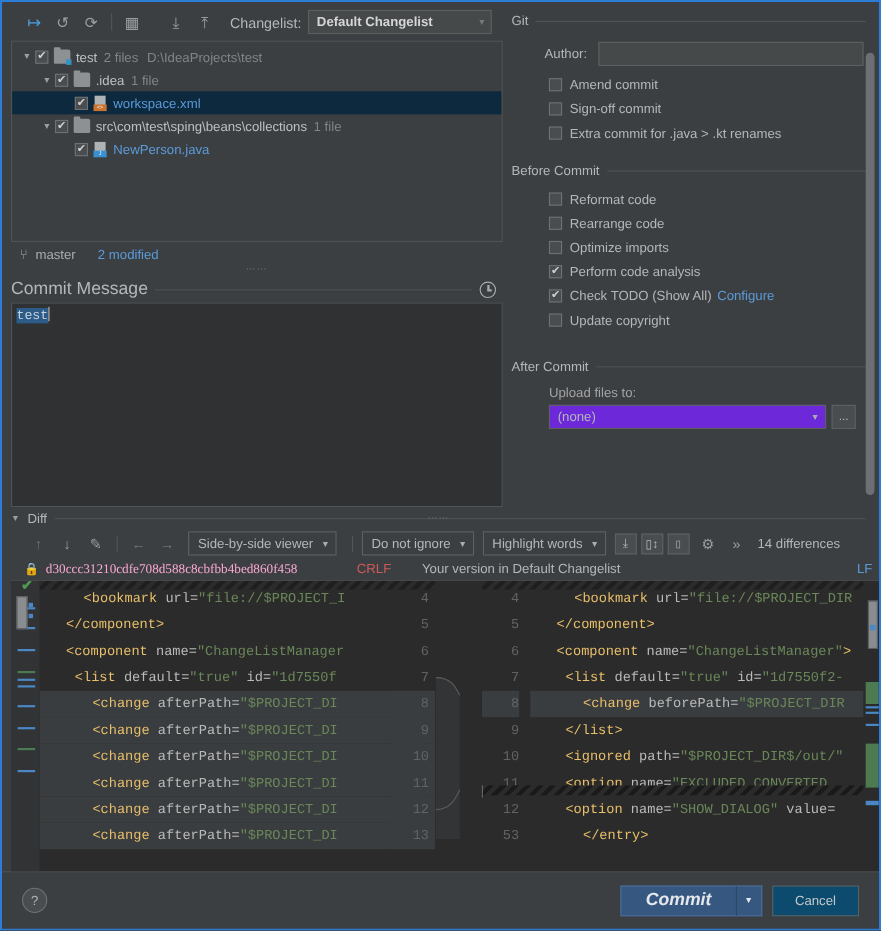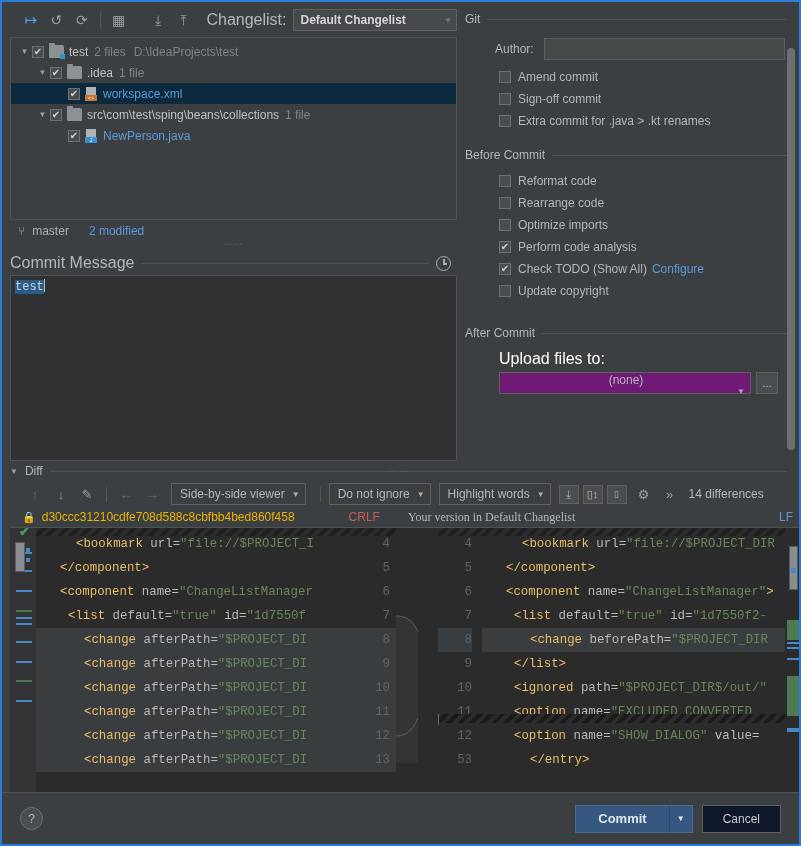--- a/index.html
+++ b/index.html
@@ -42,21 +42,21 @@
   .upper { display:flex; flex:0 0 459px; min-height:0; }
 
   
   .left-col { width: 455px; display:flex; flex-direction:column; padding: 4px 0 0 8px;}
   .toolbar { height:28px; display:flex; align-items:center; gap:0px; padding-left:8px;}
   .tbtn {
     width:26px;height:24px;display:flex;align-items:center;justify-content:center;
     cursor:pointer; color:#9a9da1; font-size:14px;
   }
   .tsep { width:1px;height:16px;background:#555;margin:0 5px;}
-  .cl-label { margin-left:10px; margin-right:6px; color:#b4b7ba; font-size:16px;}
+  .cl-label { margin-left:10px; margin-right:6px; color:#b4b7ba; font-size:13px;}
   .cl-combo {
     width:167px;height:22px;background:#45494a;border:1px solid #5e6060;
     display:flex;align-items:center;padding:0 4px 0 7px;
     font-weight:bold;color:#d6d6d6;font-size:12px;cursor:pointer;
   }
   .cl-combo .arrow { margin-left:auto; color:#777a7c; font-size:8px;}
 
   .tree {
     flex:1; margin-top:3px; background:#3c3f41; border:1px solid #4f5355;
     overflow:hidden; min-height:0; padding-top:3px;
@@ -111,25 +111,25 @@
   .grp-head .t { color:#b4b7ba; font-size:12px;}
   .grp-head .rule { flex:1; height:1px; background:#4f5355; margin-right:12px;}
   .field-row { display:flex; align-items:center; margin:10px 0 6px 30px;}
   .field-row label { color:#b4b7ba; font-size:12px; margin-right:10px;}
   .txtinput { width:241px;height:22px;background:#45494a;border:1px solid #5e6060;}
   .ck-row { display:flex; align-items:center; height:22px; margin-left:34px; cursor:pointer;}
   .ck { width:12px;height:12px;border:1px solid #6e7174;background:#4a4d4f;margin-right:7px;
         display:inline-flex;align-items:center;justify-content:center;color:#cfd2d4;font-size:10px;line-height:1;flex:0 0 12px;}
   .ck-row span.lb { color:#b4b7ba; font-size:12px;}
   .ck-row a.cfg { color:#5b9ad8; margin-left:5px; text-decoration:none; font-size:12px;}
-  .sub-label { margin:8px 0 4px 34px; color:#ffffff; font-size:16px;}
+  .sub-label { margin:8px 0 4px 34px; color:#a3a3a3; font-size:12px;}
   .combo-row { display:flex; align-items:center; margin-left:34px; gap:5px;}
   .combo {
-    width:252px;height:22px;background:#701a75;border:1px solid #5e6060;
-    display:flex;align-items:center;padding:0 5px 0 7px;color:#b4b7ba;font-size:12px;cursor:pointer;flex-direction:column;
+    width:252px;height:22px;background:#6d28d9;border:1px solid #5e6060;
+    display:flex;align-items:center;padding:0 5px 0 7px;color:#b4b7ba;font-size:12px;cursor:pointer;
   }
   .combo .arrow{ margin-left:auto;color:#a9adb0;font-size:8px;}
   .dotsbtn{ width:22px;height:22px;background:#4a4d4f;border:1px solid #5e6060;
      display:flex;align-items:center;justify-content:center;color:#b4b7ba;font-size:11px;cursor:pointer;}
   .vscroll { position:absolute; right:4px; top:46px; width:8px; height:402px; background:#6d7073; border-radius:4px;}
 
   
   .diff-sec { flex:1; display:flex; flex-direction:column; min-height:0; padding-left:8px;}
   .diff-head { height:20px; display:flex; align-items:center; gap:7px; padding-right:12px; position:relative;}
   .diff-head .tw { color:#9a9da1; font-size:8px;}
@@ -145,23 +145,23 @@
     height:22px;background:#3c3f41;border:1px solid #5e6060;display:flex;align-items:center;
     padding:0 5px 0 8px;color:#b4b7ba;font-size:12px;cursor:pointer;margin-right:8px;
   }
   .dcombo .arrow{ margin-left:7px;color:#a9adb0;font-size:8px;}
   .iconbox{ width:20px;height:19px;border:1px solid #5e6060;background:#4a4d4f;display:flex;
      align-items:center;justify-content:center;margin-right:4px;color:#b4b7ba;font-size:11px;cursor:pointer;}
   .diffcount{ margin-left:6px;color:#b4b7ba;font-size:12px;}
 
   .diff-info { height:20px;display:flex;align-items:center;padding-left:12px;font-size:12px;}
   .lockico{ color:#b4b7ba;margin-right:6px;font-size:11px;}
-  .sha { color:#eab308; font-family:Liberation Sans, sans-serif;}
+  .sha { color:#f9a8d4; font-family:Liberation Serif, serif;}
   .crlf { color:#cc5a5a; margin-left:54px;}
-  .verinfo{ color:#b4b7ba; margin-left:28px;font-family:Liberation Serif, serif;}
+  .verinfo{ color:#b4b7ba; margin-left:28px;}
   .lf { color:#5b9ad8; margin-left:auto; margin-right:6px;}
 
   .diff-body { flex:1; display:flex; min-height:0; background:#2b2b2b; position:relative;
       border-top:1px solid #4f5355; overflow:hidden;}
   .diff-pane { position:relative; overflow:hidden; background:#2b2b2b;}
   .pane-left { width:386px; }
   .pane-mid { width:42px; background:#2b2b2b; position:relative;}
   .pane-right{ flex:1; }
   .gutter {
     position:absolute;left:0;top:0;width:26px;height:100%;background:#313335;
@@ -182,25 +182,25 @@
   .checkmk { position:absolute; color:#4e9a52; font-size:13px; font-weight:bold;}
   .markerstrip{ position:absolute; right:0; top:0; width:12px; height:100%;}
   .mstr { position:absolute; right:0; width:12px; }
 
   
   .footer { flex:0 0 52px; display:flex; align-items:center; padding:0 18px 0 18px; background:#3c3f41;
       border-top:1px solid #4f5355;}
   .helpbtn{ width:23px;height:23px;border-radius:50%;border:1px solid #6e7174;background:#4a4d4f;
      display:flex;align-items:center;justify-content:center;color:#b4b7ba;font-size:12px;cursor:pointer;}
   .footer-right{ margin-left:auto; display:flex; align-items:center; gap:9px;}
-  .commitbtn{ height:28px;background:#365880;border:1px solid #4c6c96;color:#e4e8ec;font-size:13px;font-weight:bold;
-     display:flex;align-items:center;padding:0 22px;cursor:pointer;}
+  .commitbtn{ height:28px;background:#365880;border:1px solid #4c6c96;color:#e4e8ec;font-size:16px;font-weight:bold;
+     display:flex;align-items:center;padding:0 22px;cursor:pointer;font-style:italic;}
   .commitdrop{ height:28px;width:24px;background:#365880;border:1px solid #4c6c96;border-left:1px solid #2c4866;
      display:flex;align-items:center;justify-content:center;color:#e4e8ec;font-size:8px;cursor:pointer;margin-left:-1px;}
-  .cancelbtn{ height:28px;background:#0f172a;border:1px solid #5e6060;color:#c6c9cb;font-size:12px;
+  .cancelbtn{ height:28px;background:#0c4a6e;border:1px solid #5e6060;color:#c6c9cb;font-size:12px;
      display:flex;align-items:center;padding:0 20px;cursor:pointer;}
 </style>
 </head>
 <body>
 
 <div class="window">
 
 
   <div class="body-wrap">
     <div class="upper">

